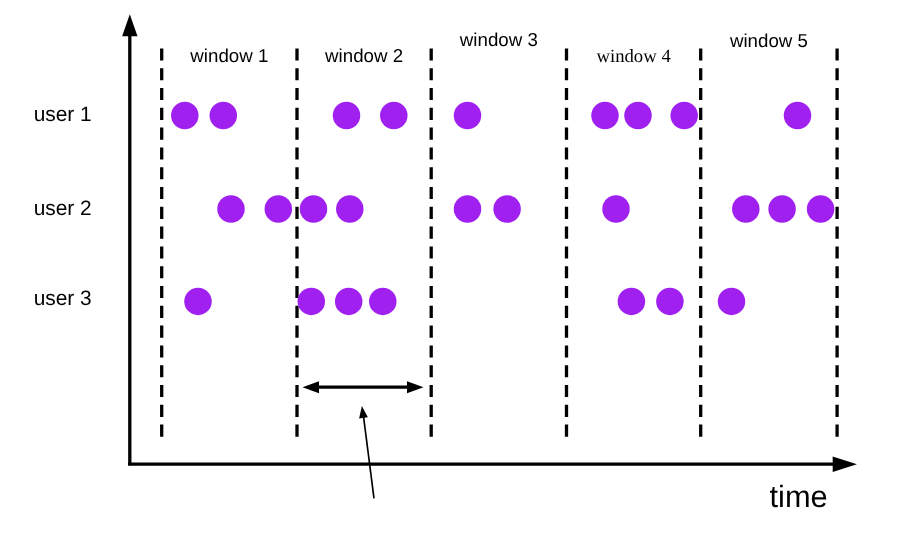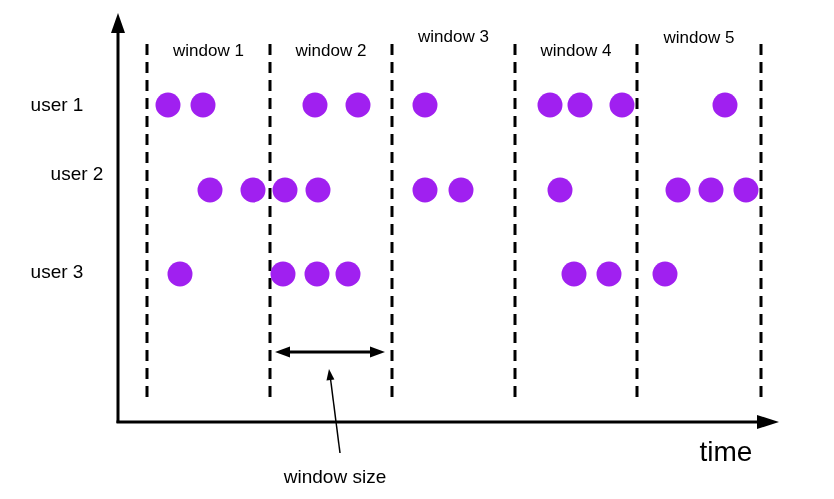--- a/index.html
+++ b/index.html
@@ -67,25 +67,24 @@
       <circle cx="609" cy="274" r="12.5" fill="#a020f0"></circle>
       <circle cx="665" cy="274" r="12.5" fill="#a020f0"></circle>
       <line x1="287" y1="352" x2="373" y2="352" stroke="#000000" stroke-width="3"></line>
       <polygon points="275,352 290,346.5 290,357.5" fill="#000000"></polygon>
       <polygon points="385,352 370,357.5 370,346.5" fill="#000000"></polygon>
       <line x1="340" y1="453" x2="330.4" y2="378" stroke="#000000" stroke-width="1.5"></line>
       <polygon points="329,369 334.3944196288598,379.3875038805178 326.4621439382826,380.42625426856955" fill="#000000"></polygon>
     </svg>
 
   <span class="lbl user-label" id="user-0" style="left: 57px; top: 105px;">user 1</span>
-  <span class="lbl user-label" id="user-1" style="left: 57px; top: 174px; margin-left: 20px;">user 2</span>
+  <span class="lbl user-label" id="user-1" style="left: 57px; top: 190px;">user 2</span>
   <span class="lbl user-label" id="user-2" style="left: 57px; top: 272px;">user 3</span>
 
   <span class="lbl window-label" id="win-0" style="left: 208.5px; top: 51px;">window 1</span>
   <span class="lbl window-label" id="win-1" style="left: 331px; top: 51px;">window 2</span>
   <span class="lbl window-label" id="win-2" style="left: 453.5px; top: 37px;">window 3</span>
-  <span class="lbl window-label" id="win-3" style="left: 576px; top: 51px;">window 4</span>
+  <span class="lbl window-label" id="win-3" style="left: 576px; top: 51px; font-family: Liberation Serif, serif;">window 4</span>
   <span class="lbl window-label" id="win-4" style="left: 699px; top: 38px;">window 5</span>
 
   <span class="lbl time-label" id="time-label" style="left: 726px; top: 452px;">time</span>
 
-  <span class="lbl winsize-label" id="winsize-label" style="left: 335px; top: 477px;">window size</span>
 </div>
 
 </body></html>

